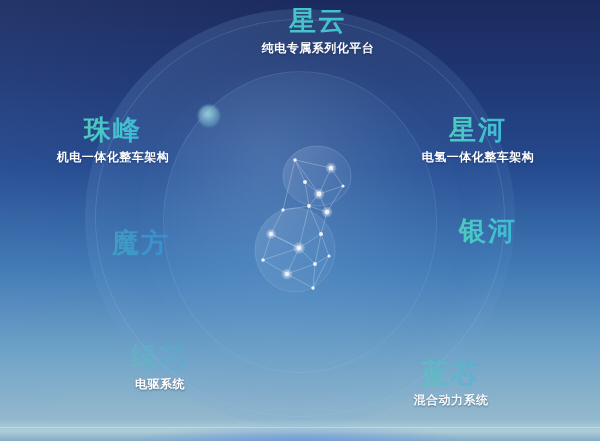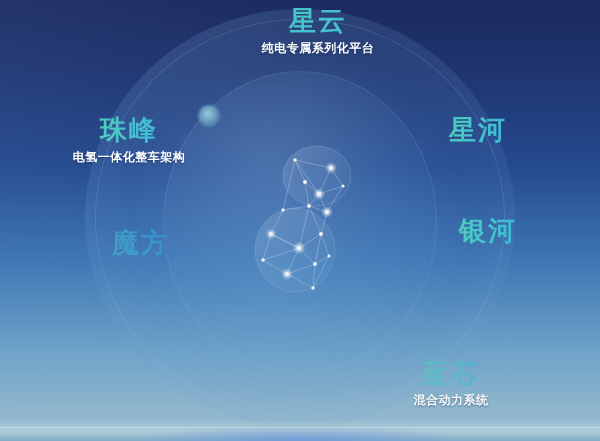--- a/index.html
+++ b/index.html
@@ -232,37 +232,42 @@
         <circle cx="28" cy="96" r="5.5"></circle>
       </g>
     </svg>
   </div>
 
   <div class="label" style="left:0; right:1px; top:6px;padding-left:37px;">
     <div class="title">星云</div>
     <div class="subtitle">纯电专属系列化平台</div>
   </div>
 
-  <div class="label" style="left:44px; top:115px; width:170px;text-align:center;">
+  <div class="label" style="left:28px; top:115px; width:170px;text-align:center;">
     <div class="title">珠峰</div>
-    <div class="subtitle">电氢一体化整车架构</div>
+    <div class="subtitle">机电一体化整车架构</div>
   </div>
 
   <div class="label" style="left:390px; top:115px; width:176px;">
     <div class="title">星河</div>
+    <div class="subtitle">电氢一体化整车架构</div>
   </div>
 
   <div class="label dim2" style="left:40px; top:228px; width:130px;text-align:right;">
     <div class="title">魔方</div>
   </div>
 
   <div class="label" style="left:398px; top:216px; width:180px;">
     <div class="title">银河</div>
   </div>
 
+  <div class="label dim" style="left:96px; top:342px; width:128px;">
+    <div class="title">绿芯</div>
+    <div class="subtitle">电驱系统</div>
+  </div>
 
   <div class="label dim2" style="left:376px; top:358px; width:150px;">
     <div class="title">蓝芯</div>
     <div class="subtitle">混合动力系统</div>
   </div>
 
   <div class="horizon">
     <div class="horizon-glow"></div>
   </div>
   <div class="horizon-line"></div>

